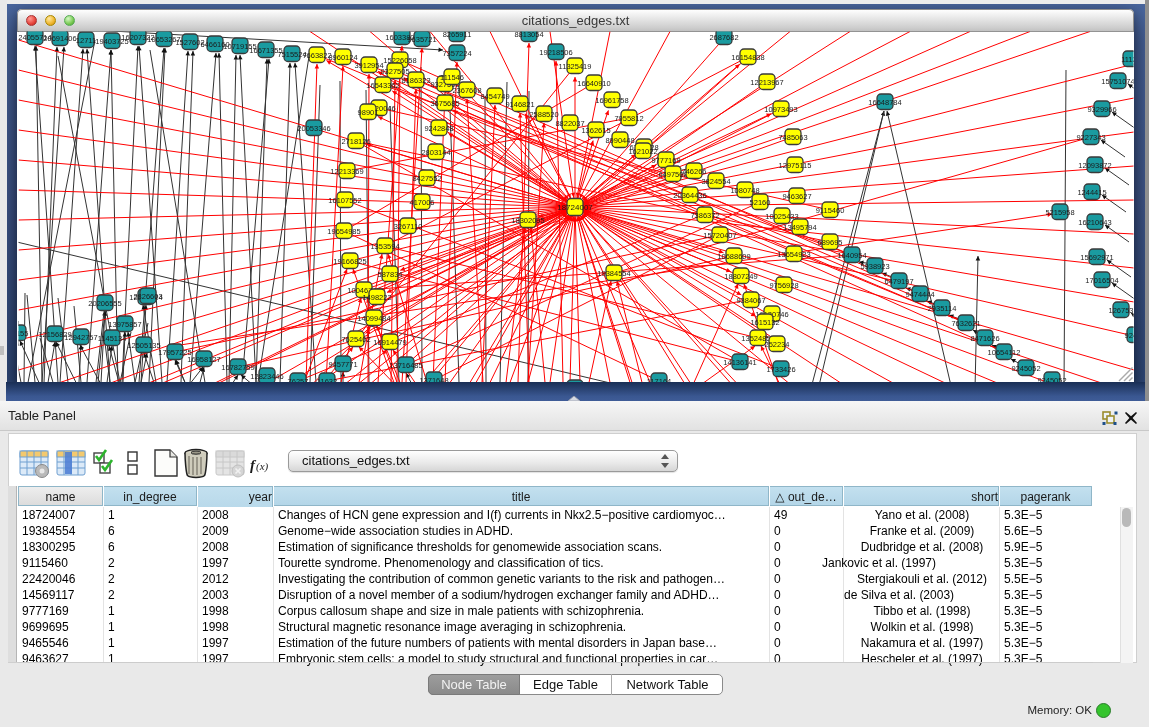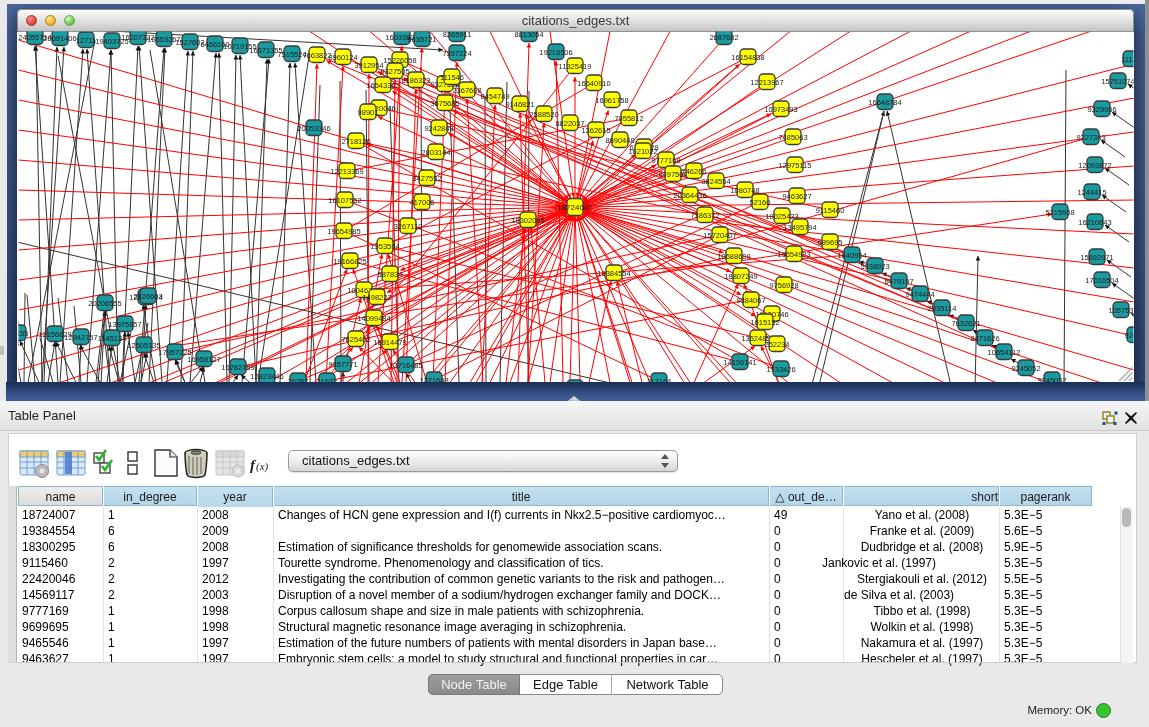--- a/index.html
+++ b/index.html
@@ -880,21 +880,21 @@
 <div style="position:absolute;left:288px;top:450px;width:390px;height:22px;border:1px solid #9a9a9a;border-radius:5px;background:linear-gradient(#ffffff,#e9e9e9 60%,#d6d6d6);box-shadow:0 1px 1px rgba(0,0,0,0.12)"></div>
 <div style="position:absolute;left:302px;top:450px;font-size:13px;line-height:22px;color:#111">citations_edges.txt</div>
 <svg width="10" height="14" viewBox="0 0 10 14" style="position:absolute;left:660px;top:454px">
 <path d="M5 0 L9 5 L1 5 Z" fill="#555"></path>
     <path d="M5 14 L9 9 L1 9 Z" fill="#555"></path>
 </svg>
 
 <div style="position:absolute;left:0;top:481px;width:1149px;height:0"></div>
 <div style="position:absolute;left:18px;top:486px;width:85px;height:20px;background:linear-gradient(#eeeeee,#dcdcdc);border:1px solid #8fb6c8;border-left:1px solid #8fb6c8;text-align:center;font-size:12px;line-height:20px;color:#1a1a1a">name</div>
 <div style="position:absolute;left:104px;top:486px;width:93px;height:20px;background:linear-gradient(#c3e0ef,#b4d6e8);border:1px solid #8fb6c8;border-left:none;text-align:center;font-size:12px;line-height:20px;color:#1a1a1a">in_degree</div>
-<div style="position:absolute;left:198px;top:486px;width:75px;height:31px;background:linear-gradient(#c3e0ef,#b4d6e8);border:1px solid #8fb6c8;border-left:none;text-align:center;font-size:12px;line-height:20px;color:#1a1a1a">year</div>
+<div style="position:absolute;left:198px;top:486px;width:75px;height:31px;background:linear-gradient(#c3e0ef,#b4d6e8);border:1px solid #8fb6c8;border-left:none;text-align:right;font-size:12px;line-height:20px;color:#1a1a1a">year</div>
 <div style="position:absolute;left:274px;top:486px;width:495px;height:20px;background:linear-gradient(#c3e0ef,#b4d6e8);border:1px solid #8fb6c8;border-left:none;text-align:center;font-size:12px;line-height:20px;color:#1a1a1a">title</div>
 <div style="position:absolute;left:770px;top:486px;width:73px;height:20px;background:linear-gradient(#c3e0ef,#b4d6e8);border:1px solid #8fb6c8;border-left:none;text-align:center;font-size:12px;line-height:20px;color:#1a1a1a">△ out_de…</div>
 <div style="position:absolute;left:844px;top:486px;width:155px;height:20px;background:linear-gradient(#c3e0ef,#b4d6e8);border:1px solid #8fb6c8;border-left:none;text-align:right;font-size:12px;line-height:20px;color:#1a1a1a">short</div>
 <div style="position:absolute;left:1000px;top:486px;width:92px;height:20px;background:linear-gradient(#c3e0ef,#b4d6e8);border:1px solid #8fb6c8;border-left:none;text-align:center;font-size:12px;line-height:20px;color:#1a1a1a">pagerank</div>
 <div style="position:absolute;left:8px;top:486px;width:9px;height:176px;background:#dedede;border-right:1px solid #b5b5b5"></div>
 <div style="position:absolute;left:18px;top:507px;width:1075px;height:155px;background:#fff"></div>
 <div style="position:absolute;left:103px;top:507px;width:1px;height:155px;background:#e3e3e3"></div>
 <div style="position:absolute;left:197px;top:507px;width:1px;height:155px;background:#e3e3e3"></div>
 <div style="position:absolute;left:273px;top:507px;width:1px;height:155px;background:#e3e3e3"></div>
 <div style="position:absolute;left:769px;top:507px;width:1px;height:155px;background:#e3e3e3"></div>
@@ -906,20 +906,21 @@
     <div style="position:absolute;left:202px;top:0;width:68px;white-space:nowrap;overflow:hidden">2008</div>
     <div style="position:absolute;left:278px;top:0;width:488px;white-space:nowrap;overflow:hidden">Changes of HCN gene expression and I(f) currents in Nkx2.5−positive cardiomyoc…</div>
     <div style="position:absolute;left:774px;top:0;width:66px;white-space:nowrap;overflow:hidden">49</div>
     <div style="position:absolute;left:844px;top:0;width:156px;text-align:center;white-space:nowrap;overflow:hidden">Yano et al. (2008)</div>
     <div style="position:absolute;left:1004px;top:0;width:85px;white-space:nowrap;overflow:hidden">5.3E−5</div>
   </div>
 <div style="position:absolute;left:0;top:523px;width:1093px;height:16px;font-size:12px;line-height:16px;color:#000">
     <div style="position:absolute;left:22px;top:0;width:78px;white-space:nowrap;overflow:hidden">19384554</div>
     <div style="position:absolute;left:108px;top:0;width:86px;white-space:nowrap;overflow:hidden">6</div>
     <div style="position:absolute;left:202px;top:0;width:68px;white-space:nowrap;overflow:hidden">2009</div>
+    <div style="position:absolute;left:278px;top:0;width:488px;white-space:nowrap;overflow:hidden">Genome−wide association studies in ADHD.</div>
     <div style="position:absolute;left:774px;top:0;width:66px;white-space:nowrap;overflow:hidden">0</div>
     <div style="position:absolute;left:844px;top:0;width:156px;text-align:center;white-space:nowrap;overflow:hidden">Franke et al. (2009)</div>
     <div style="position:absolute;left:1004px;top:0;width:85px;white-space:nowrap;overflow:hidden">5.6E−5</div>
   </div>
 <div style="position:absolute;left:0;top:539px;width:1093px;height:16px;font-size:12px;line-height:16px;color:#000">
     <div style="position:absolute;left:22px;top:0;width:78px;white-space:nowrap;overflow:hidden">18300295</div>
     <div style="position:absolute;left:108px;top:0;width:86px;white-space:nowrap;overflow:hidden">6</div>
     <div style="position:absolute;left:202px;top:0;width:68px;white-space:nowrap;overflow:hidden">2008</div>
     <div style="position:absolute;left:278px;top:0;width:488px;white-space:nowrap;overflow:hidden">Estimation of significance thresholds for genomewide association scans.</div>
     <div style="position:absolute;left:774px;top:0;width:66px;white-space:nowrap;overflow:hidden">0</div>
@@ -941,21 +942,21 @@
     <div style="position:absolute;left:202px;top:0;width:68px;white-space:nowrap;overflow:hidden">2012</div>
     <div style="position:absolute;left:278px;top:0;width:488px;white-space:nowrap;overflow:hidden">Investigating the contribution of common genetic variants to the risk and pathogen…</div>
     <div style="position:absolute;left:774px;top:0;width:66px;white-space:nowrap;overflow:hidden">0</div>
     <div style="position:absolute;left:844px;top:0;width:156px;text-align:center;white-space:nowrap;overflow:hidden">Stergiakouli et al. (2012)</div>
     <div style="position:absolute;left:1004px;top:0;width:85px;white-space:nowrap;overflow:hidden">5.5E−5</div>
   </div>
 <div style="position:absolute;left:0;top:587px;width:1093px;height:16px;font-size:12px;line-height:16px;color:#000000">
     <div style="position:absolute;left:22px;top:0;width:78px;white-space:nowrap;overflow:hidden">14569117</div>
     <div style="position:absolute;left:108px;top:0;width:86px;white-space:nowrap;overflow:hidden">2</div>
     <div style="position:absolute;left:202px;top:0;width:68px;white-space:nowrap;overflow:hidden">2003</div>
-    <div style="position:absolute;left:278px;top:0;width:488px;white-space:nowrap;overflow:hidden">Disruption of a novel member of a sodium/hydrogen exchanger family and DOCK…</div>
+    <div style="position:absolute;left:278px;top:0;width:488px;white-space:nowrap;overflow:hidden">Disruption of a novel member of a sodium/hydrogen exchanger family and ADHD…</div>
     <div style="position:absolute;left:774px;top:0;width:66px;white-space:nowrap;overflow:hidden">0</div>
     <div style="position:absolute;left:844px;top:0;width:156px;white-space:nowrap;overflow:hidden">de Silva et al. (2003)</div>
     <div style="position:absolute;left:1004px;top:0;width:85px;white-space:nowrap;overflow:hidden">5.3E−5</div>
   </div>
 <div style="position:absolute;left:0;top:603px;width:1093px;height:16px;font-size:12px;line-height:16px;color:#000">
     <div style="position:absolute;left:22px;top:0;width:78px;white-space:nowrap;overflow:hidden">9777169</div>
     <div style="position:absolute;left:108px;top:0;width:86px;white-space:nowrap;overflow:hidden">1</div>
     <div style="position:absolute;left:202px;top:0;width:68px;white-space:nowrap;overflow:hidden">1998</div>
     <div style="position:absolute;left:278px;top:0;width:488px;white-space:nowrap;overflow:hidden">Corpus callosum shape and size in male patients with schizophrenia.</div>
     <div style="position:absolute;left:774px;top:0;width:66px;white-space:nowrap;overflow:hidden">0</div>

